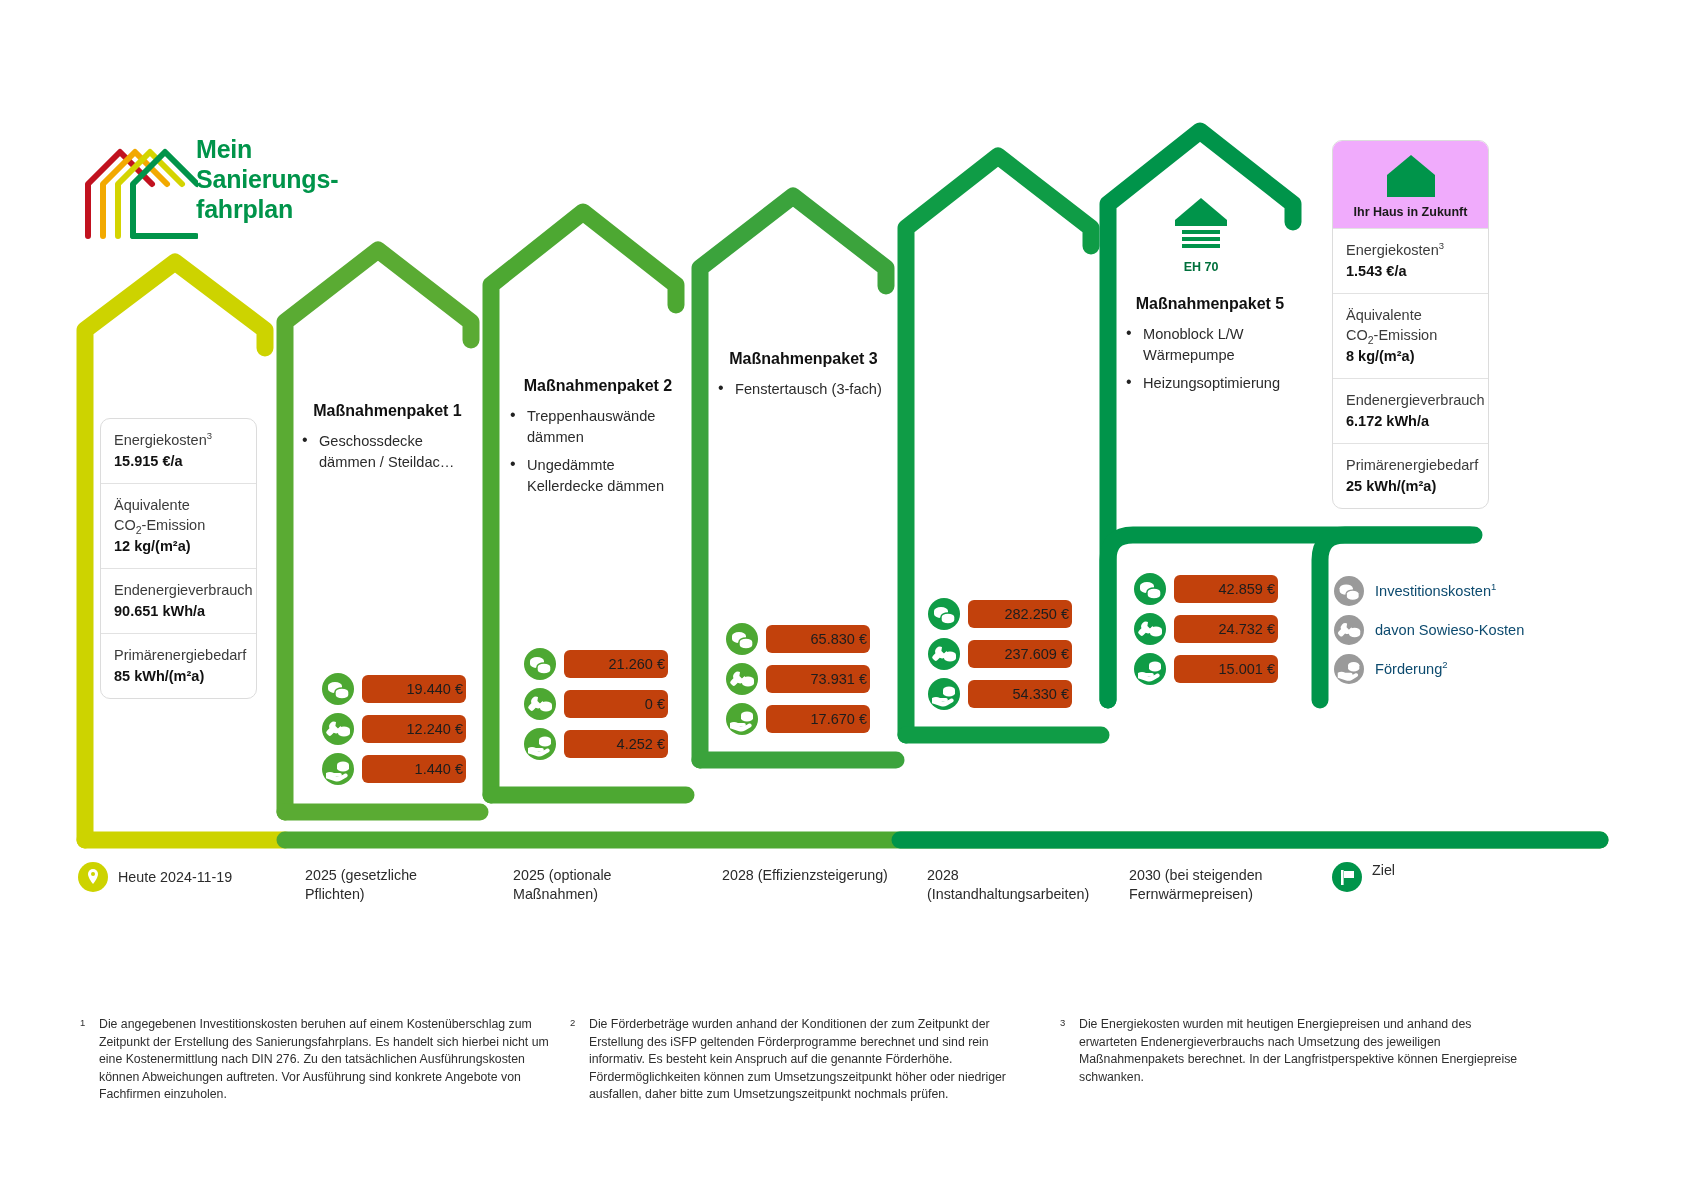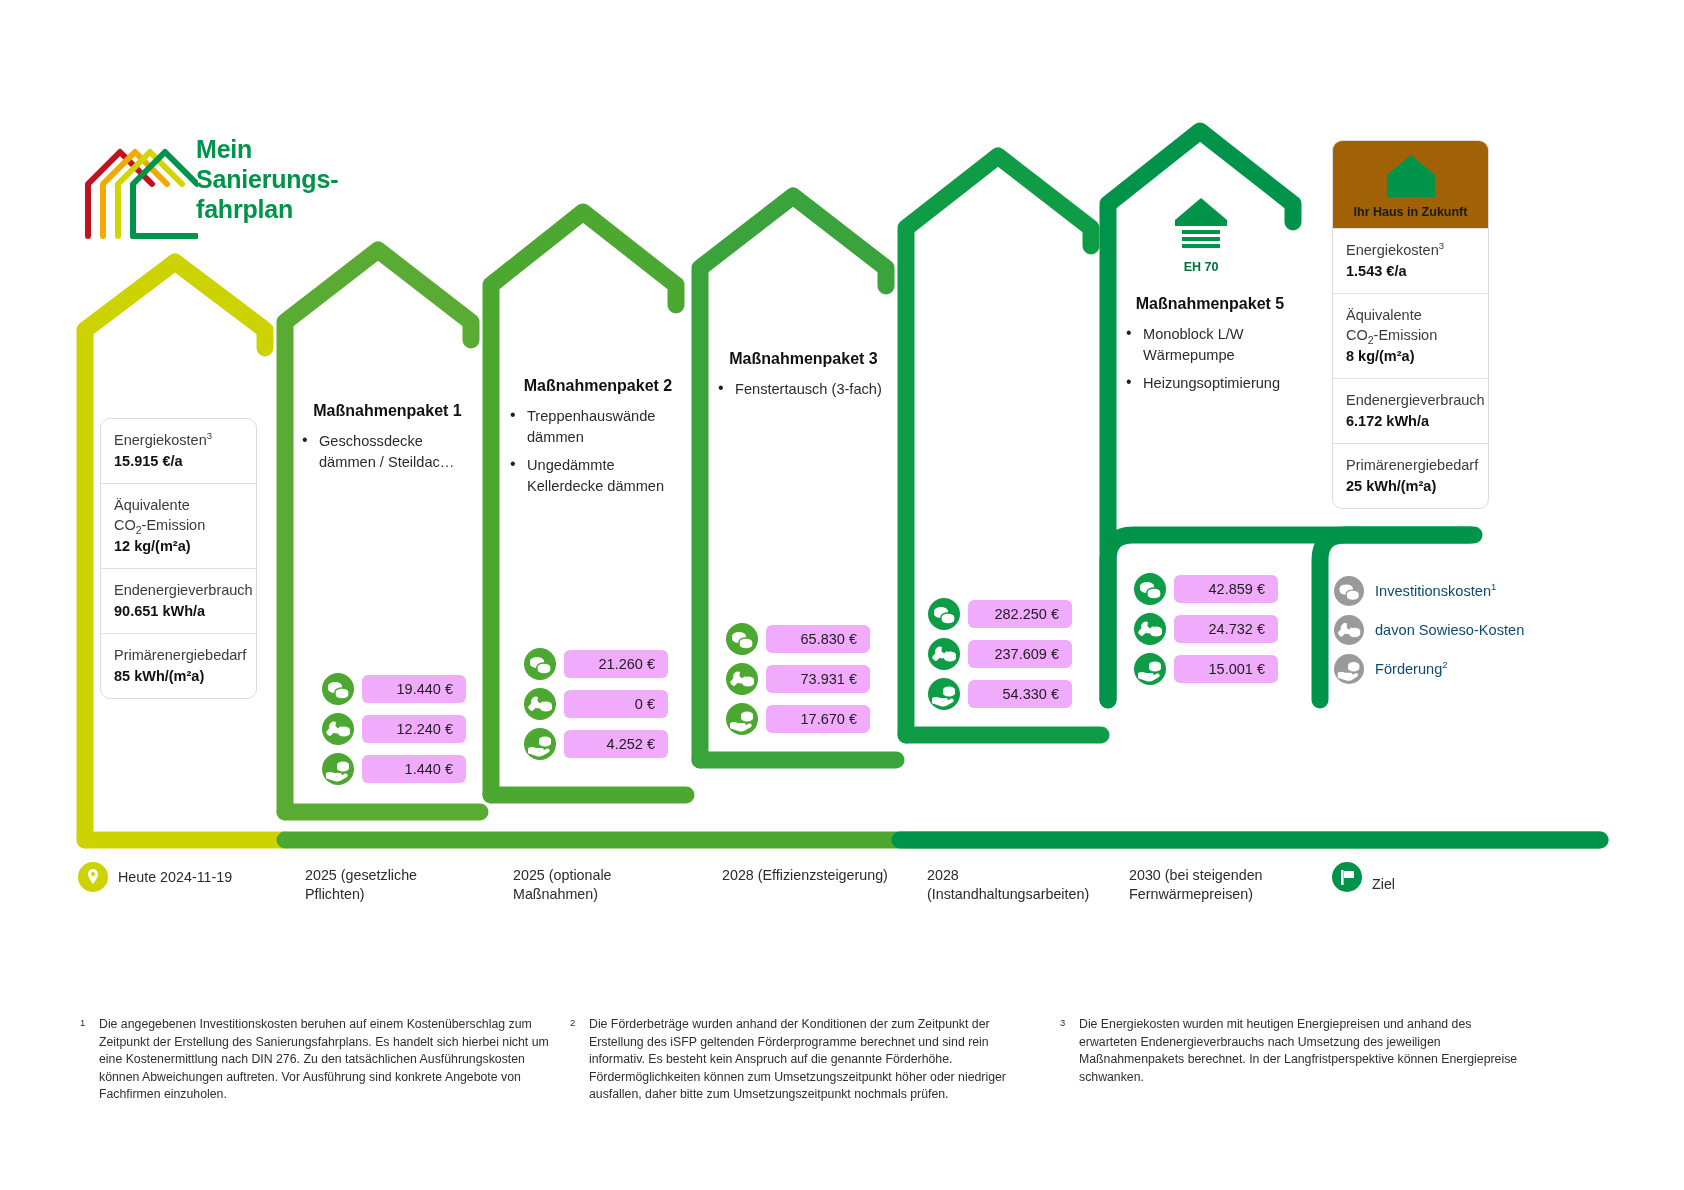--- a/index.html
+++ b/index.html
@@ -21,21 +21,21 @@
 
   
   .houseSvg { position: absolute; overflow: visible; }
 
   
   .infocard {
     position: absolute; border-radius: 10px; overflow: hidden;
     background: #ffffff; border: 1px solid #dcdcdc;
   }
   .infocard .head {
-    background: #a16207; text-align: center; padding: 12px 6px 9px;
+    background: #f0abfc; text-align: center; padding: 12px 6px 9px;
   }
   .infocard .head .hicon { display: block; margin: 0 auto 6px; }
   .infocard .head .hlabel { font-size: 12.5px; font-weight: 700; color: #1a1a1a; }
   .infocard .row {
     padding: 11px 13px 12px; border-top: 1px solid #e2e2e2;
     font-size: 14.5px; color: #3b3b3b; line-height: 20px;
   }
   .infocard .row:first-of-type { border-top: none; }
   .infocard .row .val { font-weight: 700; color: #111; display: block; margin-top: 1px; }
   sup { font-size: 9.5px; vertical-align: super; line-height: 0; }
@@ -55,37 +55,37 @@
   .pkg li::before {
     content: "\2022"; position: absolute; left: 2px; top: -1px;
     font-size: 16px; color: #222;
   }
 
   
   .costs { position: absolute; }
   .costrow { display: flex; align-items: center; margin-bottom: 8px; }
   .costrow .cicon { width: 32px; height: 32px; flex: 0 0 32px; margin-right: 8px; }
   .costrow .pill {
-    background: #f0abfc; border-radius: 6px; height: 28px; min-width: 104px;
+    background: #c2410c; border-radius: 6px; height: 28px; min-width: 104px;
     display: flex; align-items: center; justify-content: flex-end;
-    padding: 0 13px; font-size: 14.5px; color: #1d1d1d;
+    padding: 0 3px; font-size: 14.5px; color: #1d1d1d;
   }
 
   
   .legend { position: absolute; left: 1334px; top: 576px; }
   .legrow { display: flex; align-items: center; margin-bottom: 9px; }
   .legrow .licon { width: 30px; height: 30px; flex: 0 0 30px; margin-right: 11px; }
   .legrow .ltext { font-size: 14.6px; color: #0c4a6e; white-space: nowrap; }
 
   
   .tl-labels { position: absolute; top: 866px; left: 0; width: 1684px; height: 60px; }
   .tl-item { position: absolute; font-size: 14.3px; color: #2b2b2b; line-height: 19px; }
   .tl-start { position: absolute; left: 78px; top: 862px; display: flex; align-items: center; }
   .tl-start .txt { font-size: 14.3px; color: #2b2b2b; margin-left: 10px; white-space: nowrap; }
-  .tl-end { position: absolute; left: 1332px; top: 862px; display: flex; align-items: flex-end; }
+  .tl-end { position: absolute; left: 1332px; top: 862px; display: flex; align-items: flex-start; }
   .tl-end .txt { font-size: 14.3px; color: #2b2b2b; margin-left: 10px; }
 
   
   .foot { position: absolute; top: 1016px; font-size: 12.3px; color: #2f2f2f; line-height: 17.5px; }
   .foot .mark { position: absolute; left: 0; top: -2px; font-size: 9.5px; color: #2f2f2f; }
   .foot .body { padding-left: 19px; }
 
   
   .eh-badge { position: absolute; text-align: center; }
   .eh-badge .eh-label { font-size: 12.5px; font-weight: 700; color: #00703c; margin-top: 4px; }

